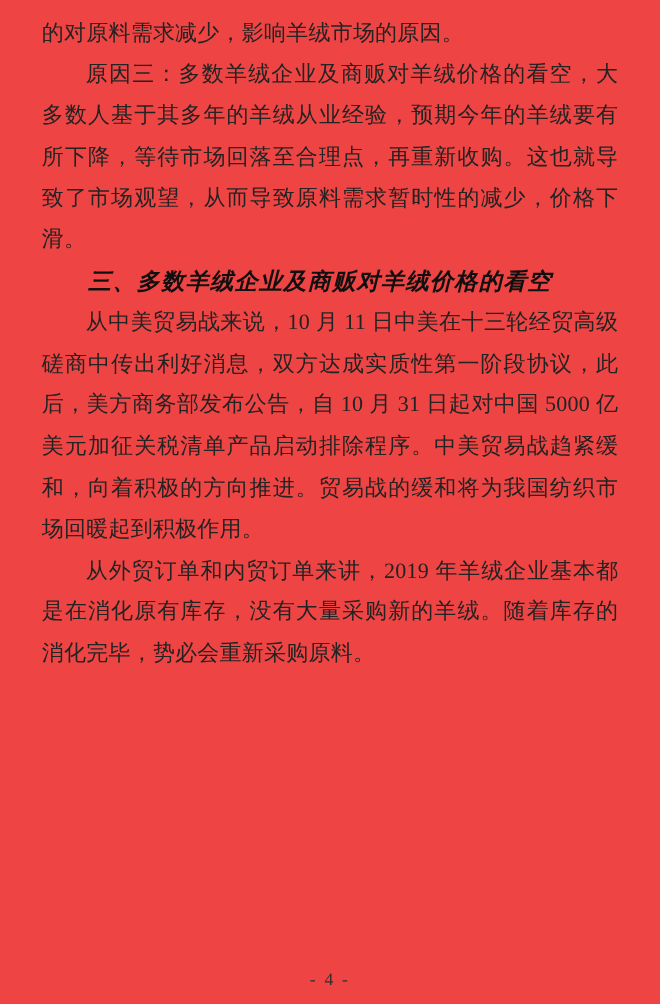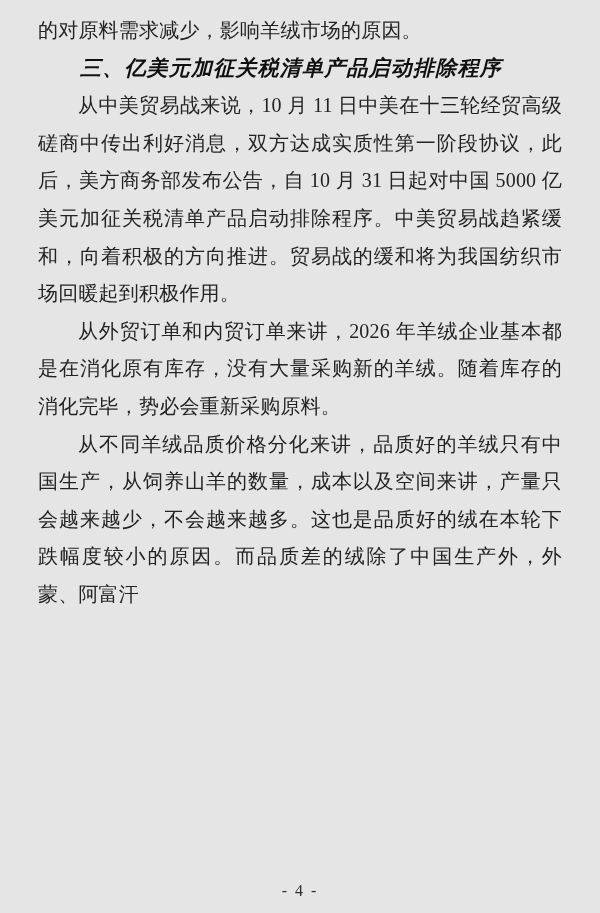--- a/index.html
+++ b/index.html
@@ -9,21 +9,21 @@
   }
   body {
     width: 600px;
     height: 913px;
     font-family: "Liberation Serif", "DejaVu Serif", serif;
   }
   .page {
     position: relative;
     width: 600px;
     height: 913px;
-    background: #e5e5e5;
+    background: #ef4444;
     overflow: hidden;
     box-sizing: border-box;
   }
   .content {
     position: absolute;
     top: 12px;
     left: 38px;
     right: 38px;
   }
   .para {
@@ -61,19 +61,19 @@
     color: #2f2f2f;
     font-family: "Liberation Serif", "DejaVu Serif", serif;
   }
 </style>
 </head>
 <body>
 
 <div class="page">
   <main class="content">
     <p class="para cont">的对原料需求减少，影响羊绒市场的原因。</p>
-    <h2 class="heading">三、亿美元加征关税清单产品启动排除程序</h2>
+    <p class="para">原因三：多数羊绒企业及商贩对羊绒价格的看空，大多数人基于其多年的羊绒从业经验，预期今年的羊绒要有所下降，等待市场回落至合理点，再重新收购。这也就导致了市场观望，从而导致原料需求暂时性的减少，价格下滑。</p>
+    <h2 class="heading">三、多数羊绒企业及商贩对羊绒价格的看空</h2>
     <p class="para">从中美贸易战来说，10 月 11 日中美在十三轮经贸高级磋商中传出利好消息，双方达成实质性第一阶段协议，此后，美方商务部发布公告，自 10 月 31 日起对中国 5000 亿美元加征关税清单产品启动排除程序。中美贸易战趋紧缓和，向着积极的方向推进。贸易战的缓和将为我国纺织市场回暖起到积极作用。</p>
-    <p class="para">从外贸订单和内贸订单来讲，2026 年羊绒企业基本都是在消化原有库存，没有大量采购新的羊绒。随着库存的消化完毕，势必会重新采购原料。</p>
-    <p class="para">从不同羊绒品质价格分化来讲，品质好的羊绒只有中国生产，从饲养山羊的数量，成本以及空间来讲，产量只会越来越少，不会越来越多。这也是品质好的绒在本轮下跌幅度较小的原因。而品质差的绒除了中国生产外，外蒙、阿富汗</p>
+    <p class="para">从外贸订单和内贸订单来讲，2019 年羊绒企业基本都是在消化原有库存，没有大量采购新的羊绒。随着库存的消化完毕，势必会重新采购原料。</p>
   </main>
   <footer class="pagenum">- 4 -</footer>
 </div>
 
 </body></html>

